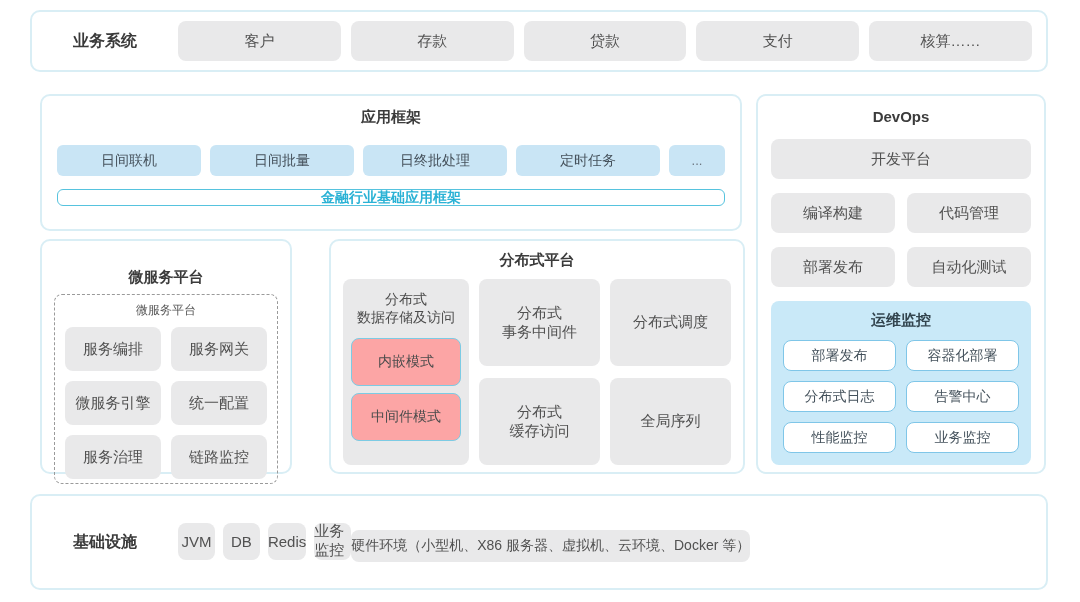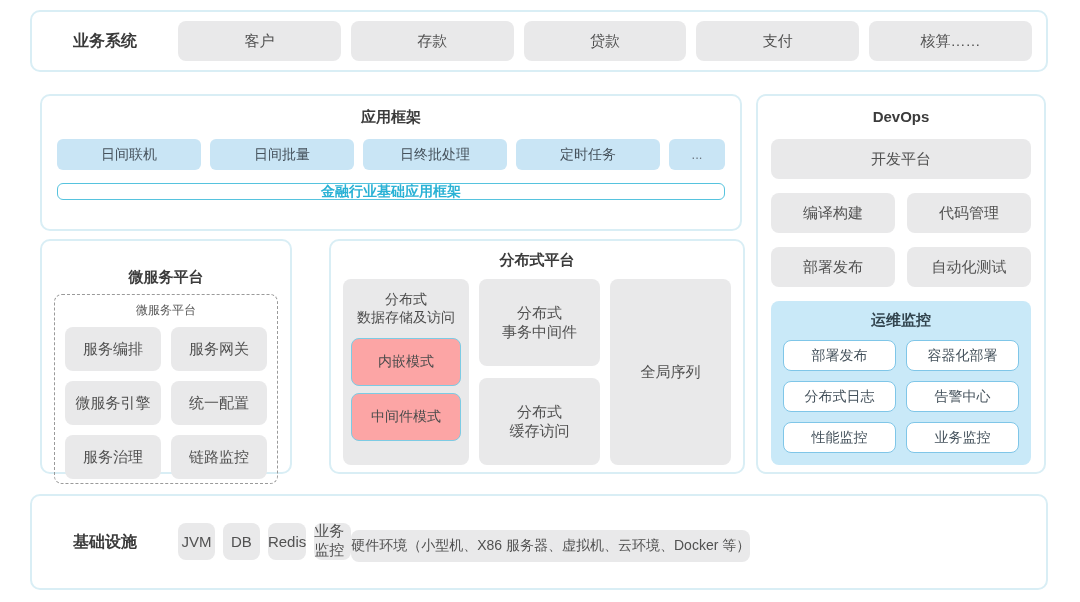--- a/index.html
+++ b/index.html
@@ -22,21 +22,21 @@
   .pre{white-space:pre-line;text-align:center;line-height:1.25;}
 
   
   .biz{left:30px;top:10px;width:1018px;height:62px;display:flex;align-items:center;padding:10px 14px 10px 0;}
   .biz .side-label{width:146px;flex:none;}
   .biz-items{display:flex;gap:10px;flex:1;height:40px;}
   .biz-items .gray-box{flex:1;}
 
   
   .appfw{left:40px;top:94px;width:702px;height:137px;padding:12px 15px;}
-  .appfw-row{display:flex;gap:9px;height:31px;margin-top:13px;}
+  .appfw-row{display:flex;gap:9px;height:31px;margin-top:19px;}
   .appfw-row .blue-box{flex:1;}
   .appfw-row .dots{flex:none;width:56px;font-size:13px;color:#6b7680;}
   .base-box{margin-top:13px;height:17px;border:1px solid #56c3de;border-radius:6px;display:flex;align-items:center;justify-content:center;color:var(--teal);font-size:14px;font-weight:600;background:#ffffff;}
 
   
   .devops{left:756px;top:94px;width:290px;height:380px;padding:12px 13px;}
   .devops .wide{margin-top:13px;height:40px;}
   .devops-grid{display:grid;grid-template-columns:1fr 1fr;gap:14px 12px;margin-top:14px;}
   .devops-grid .gray-box{height:40px;}
   .ops{margin-top:14px;background:var(--ops-bg);border-radius:8px;padding:10px 12px 12px;}
@@ -143,20 +143,21 @@
         <div class="mode-box">内嵌模式</div>
         <div class="mode-box">中间件模式</div>
       </div>
       <div class="dist-col">
         <div class="gray-box pre">分布式
 事务中间件</div>
         <div class="gray-box pre">分布式
 缓存访问</div>
       </div>
       <div class="dist-col">
+        <div class="gray-box pre">分布式调度</div>
         <div class="gray-box pre">全局序列</div>
       </div>
     </div>
   </div>
 
   <div class="panel infra">
     <div class="side-label">基础设施</div>
     <div class="infra-right">
       <div class="infra-row">
         <div class="gray-box">JVM</div>

